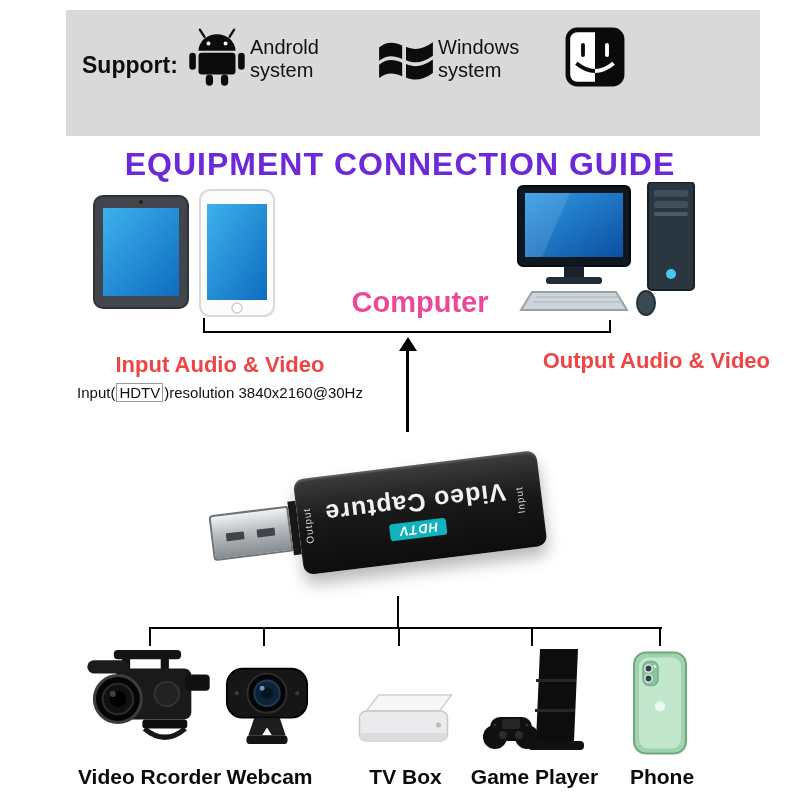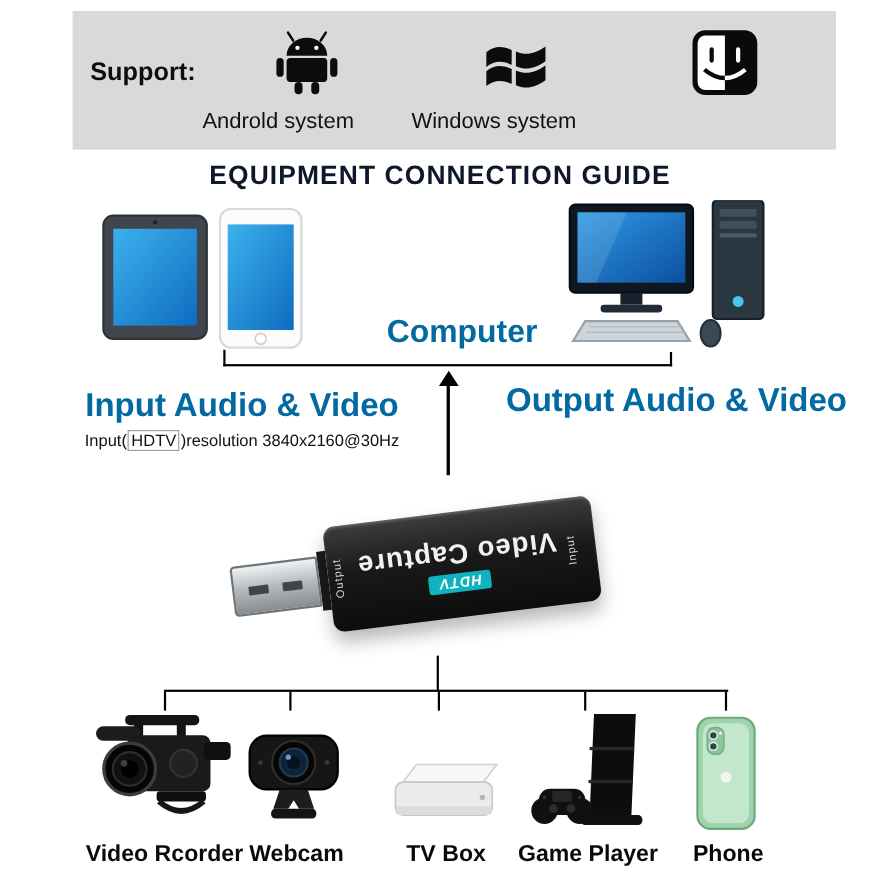--- a/index.html
+++ b/index.html
@@ -3,27 +3,27 @@
 <meta charset="utf-8">
 <style>
   html,body{margin:0;padding:0;}
   body{font-family:"Liberation Sans", sans-serif; background:#fff;}
   .page{position:relative;width:800px;height:800px;background:#ffffff;overflow:hidden;}
 
   
   .banner{position:absolute;left:66px;top:10px;width:694px;height:126px;background:#d9d9d9;}
   .support-label{position:absolute;left:16px;top:42px;font-size:23px;font-weight:bold;color:#0d0d0d;}
   .systems{position:absolute;left:118px;top:8px;right:6px;display:flex;}
-  .system{flex:1;display:flex;flex-direction:column;}
+  .system{flex:1;display:flex;flex-direction:row;align-items:center;}
   .sys-icon{height:78px;display:flex;align-items:center;justify-content:center;}
   .sys-label{margin-top:3px;font-size:20px;color:#111;}
 
   
-  .guide-title{position:absolute;left:0;top:146px;width:100%;text-align:center;color:#0f172a;font-size:24px;font-weight:bold;letter-spacing:1px;}
-  .computer-label{position:absolute;left:40px;top:286px;width:760px;text-align:center;color:#0369a1;font-size:29px;font-weight:bold;}
+  .guide-title{position:absolute;left:0;top:146px;width:100%;text-align:center;color:#6d28d9;font-size:32px;font-weight:bold;letter-spacing:1px;}
+  .computer-label{position:absolute;left:40px;top:286px;width:760px;text-align:center;color:#ec4899;font-size:29px;font-weight:bold;}
 
   
   .tablets{position:absolute;left:92px;top:188px;width:190px;height:132px;}
   .computer-set{position:absolute;left:500px;top:182px;width:215px;height:140px;}
   .tablets svg,.computer-set svg,.dev svg,.sys-icon svg{width:100%;height:100%;display:block;}
 
   
   .line{position:absolute;background:#000;}
   .stub-left{left:203px;top:318px;width:2px;height:15px;}
   .stub-right{left:609px;top:320px;width:2px;height:13px;}
@@ -32,21 +32,21 @@
     border-left:9px solid transparent;border-right:9px solid transparent;border-bottom:14px solid #000;}
   .arrow-shaft{left:406px;top:350px;width:3px;height:82px;}
   .card-drop{left:397px;top:596px;width:2px;height:32px;}
   .h-bottom{left:149px;top:627px;width:513px;height:2px;}
   .drop{top:629px;width:2px;height:17px;}
   .d1{left:149px;} .d2{left:263px;} .d3{left:398px;} .d4{left:531px;} .d5{left:659px;}
 
   
   .io-left{position:absolute;left:50px;top:352px;width:340px;text-align:center;}
   .io-right{position:absolute;left:420px;top:348px;width:350px;text-align:right;}
-  .io-title{font-size:30px;font-weight:bold;color:#0369a1;}
+  .io-title{font-size:22px;font-weight:bold;color:#ef4444;}
   .io-detail{margin-top:6px;font-size:15px;color:#111;}
   .hdtv-box{border:1px solid #9a9a9a;padding:0 2px;margin:0 1px;}
 
   
   .capture-card{position:absolute;left:210px;top:470px;display:flex;align-items:center;transform:rotate(-7deg);}
   .usb-plug{position:relative;width:80px;height:46px;border-radius:4px 2px 2px 4px;
     background:linear-gradient(180deg,#f0f2f3,#b7bcc0 45%,#878c90);border:2px solid #6f7478;box-sizing:border-box;}
   .usb-slot{position:absolute;top:18px;width:18px;height:8px;background:#41454a;border-radius:1px;left:13px;}
   .usb-slot.s2{left:44px;}
   .usb-neck{width:8px;height:54px;background:#1a1a1a;}

